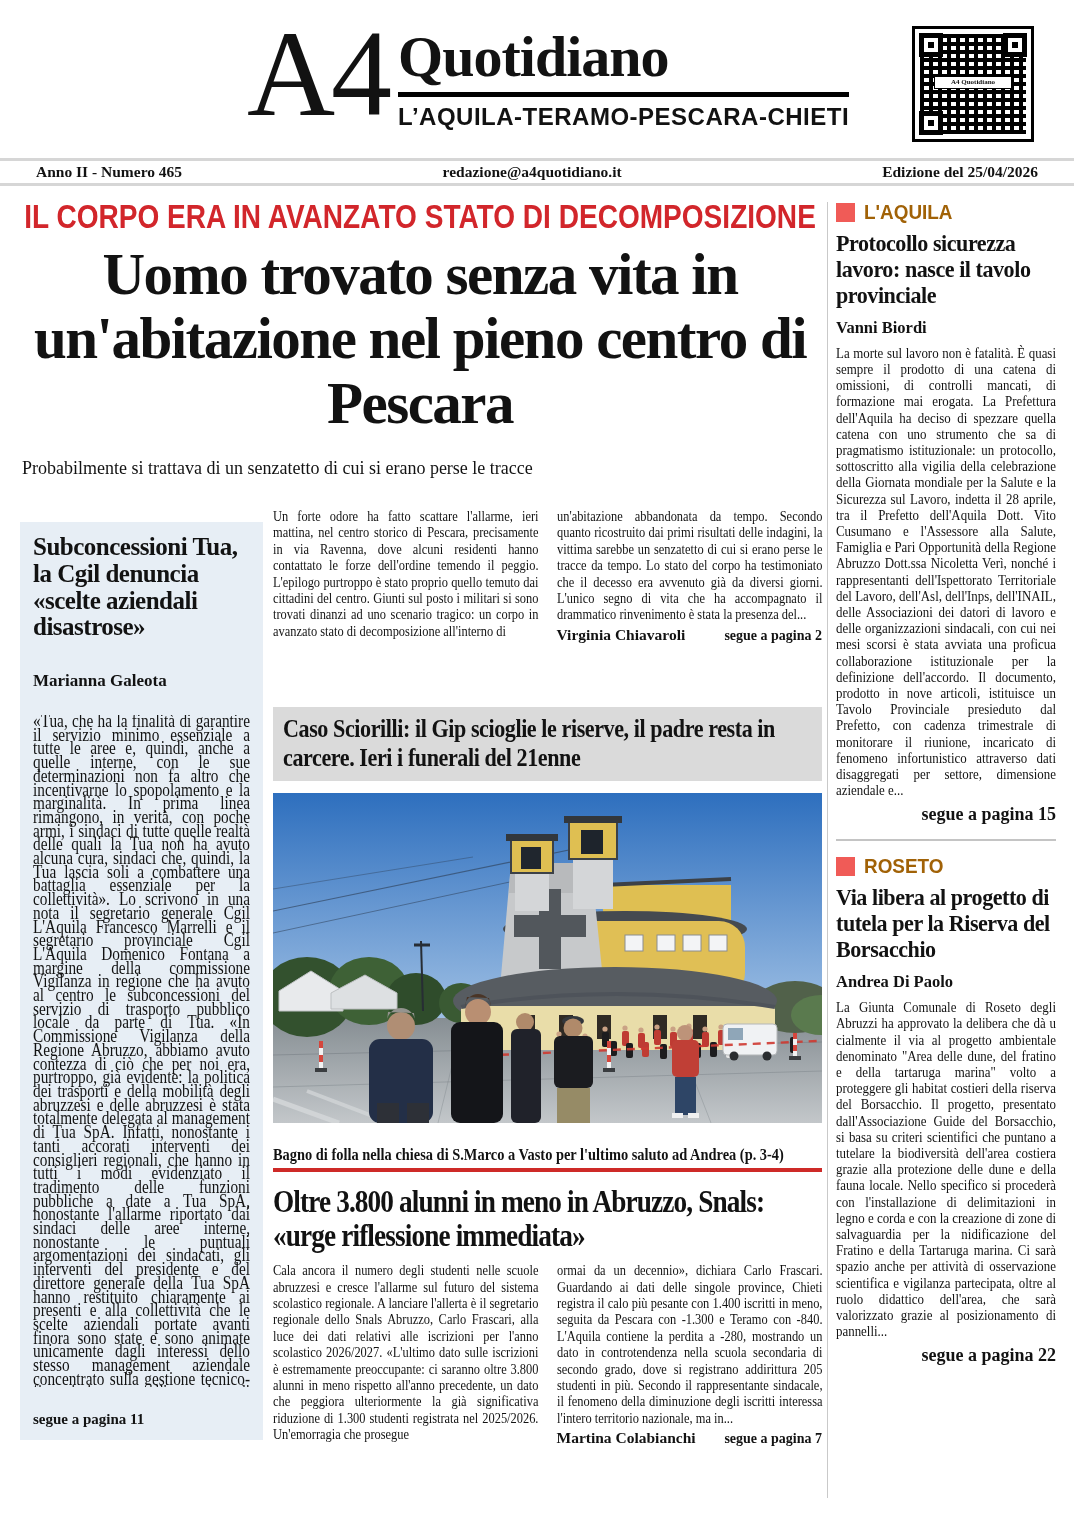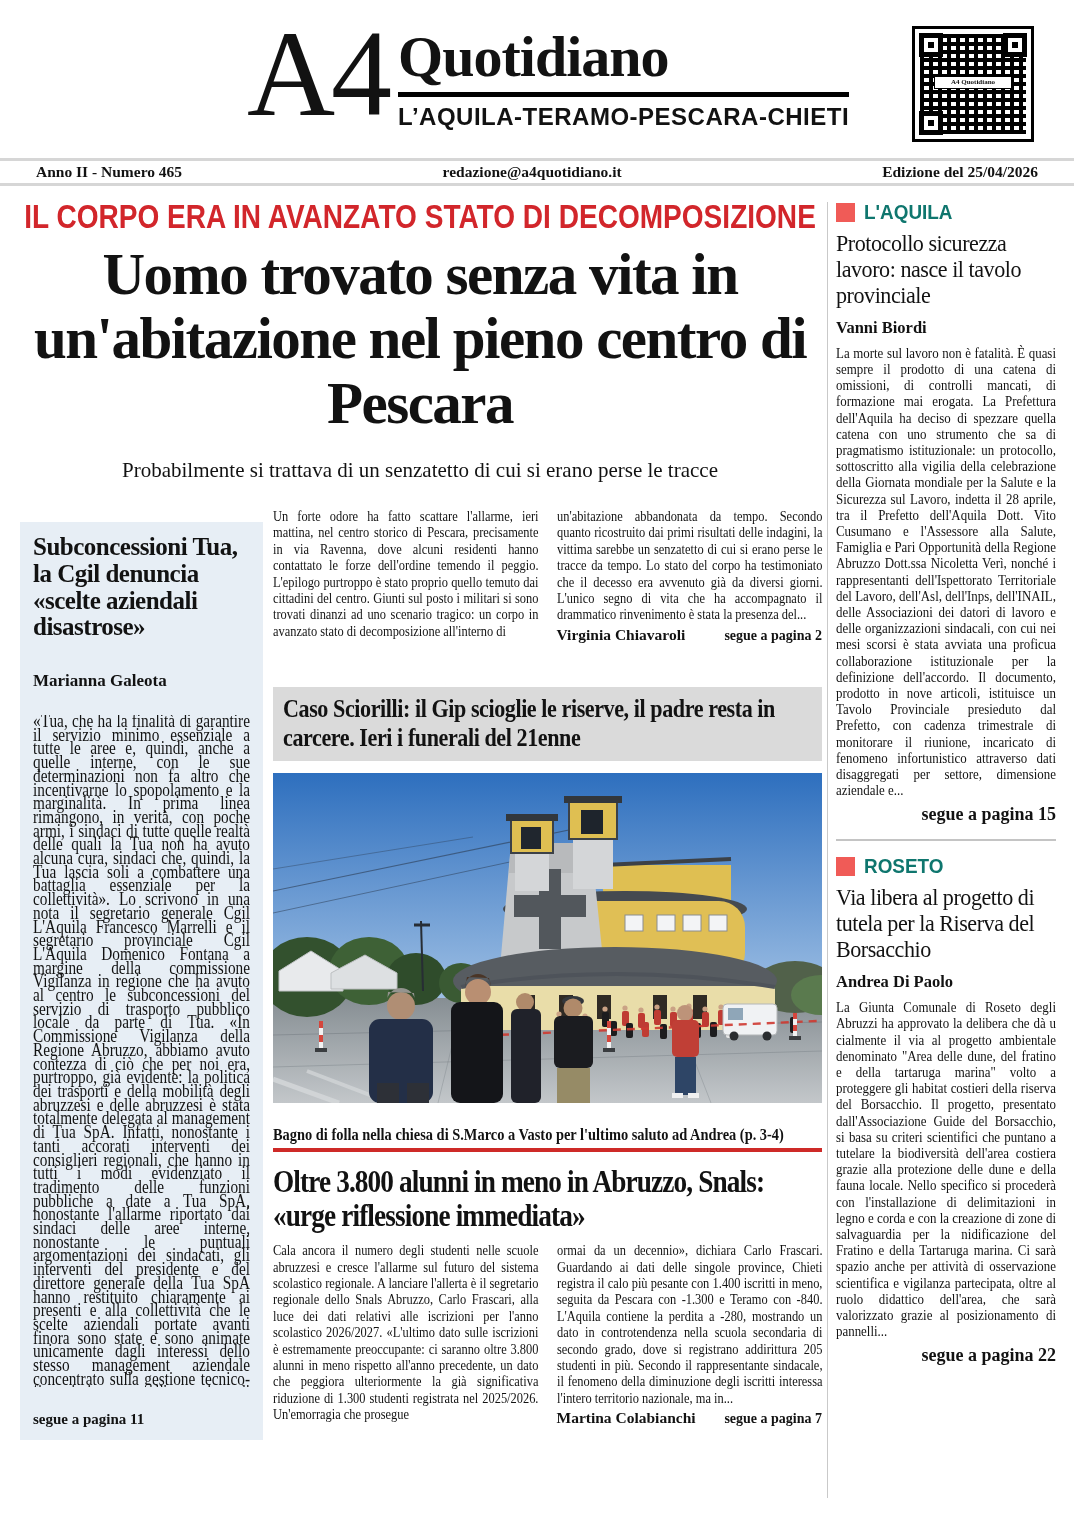--- a/index.html
+++ b/index.html
@@ -41,59 +41,59 @@
            border-top:3px solid #d6d6d6;border-bottom:3px solid #d6d6d6;box-sizing:border-box;
            display:flex;align-items:center;justify-content:space-between;padding:0 36px;
            font-weight:700;font-size:15.5px;}
 
   
   .kicker{position:absolute;top:200px;left:22px;width:796px;color:#d2262b;
           font-family:"Liberation Sans",sans-serif;font-weight:700;font-size:33px;line-height:1.05;}
   .kicker .in{text-align:center;}
   .headline{position:absolute;top:242px;left:22px;width:796px;text-align:center;
             font-size:59px;line-height:1.09;font-weight:700;letter-spacing:-1.5px;}
-  .deck{position:absolute;top:458px;left:22px;width:796px;text-align:center;
-        font-size:21px;font-weight:400;}
+  .deck{position:absolute;top:458px;left:22px;width:796px;text-align:left;
+        font-size:18px;font-weight:400;}
 
   
   .vdivider{position:absolute;left:827px;top:202px;width:1px;height:1296px;background:#c9c9c9;}
 
   .blue-panel{position:absolute;left:20px;top:522px;width:243px;height:918px;background:#e7eef5;
               box-sizing:border-box;padding:12px 13px;display:flex;flex-direction:column;overflow:hidden;gap:20px;}
   .panel-title{font-size:25px;line-height:1.07;font-weight:700;letter-spacing:-.5px;}
   .panel-author{font-size:17px;font-weight:700;margin-top:10px;}
   .panel-body{margin-top:4px;font-size:18px;line-height:13.7px;text-align:justify;flex:1;overflow:hidden;}
   .panel-segue{margin-top:4px;font-weight:700;font-size:15px;}
 
   .midzone{position:absolute;left:273px;top:509px;width:549px;}
   .cols{display:flex;gap:18px;}
   .col{flex:1;min-width:0;}
   .bodytext{font-size:13.8px;line-height:16.4px;text-align:justify;}
   .byline{display:flex;justify-content:space-between;align-items:baseline;margin-top:3px;}
   .byline .a{font-weight:700;font-size:15.5px;}
   .byline .s{font-weight:700;font-size:14px;}
   .lead-cols{min-height:178px;}
 
-  .graybox{margin-top:0;background:#dadada;padding:8px 10px 9px 10px;}
+  .graybox{margin-top:20px;background:#dadada;padding:8px 10px 9px 10px;}
   .graybox .in{font-size:26px;line-height:1.1;font-weight:700;letter-spacing:-.5px;}
 
   .photo{margin-top:12px;width:549px;height:330px;overflow:hidden;}
   .photo svg{display:block;}
   .caption{margin-top:23px;font-size:16px;font-weight:700;}
   .redrule{margin-top:4px;height:4px;background:#ce2a28;}
 
   .snals-head{margin-top:13px;font-size:31px;line-height:1.08;font-weight:700;letter-spacing:-1px;}
   .snals-cols{margin-top:11px;}
 
   
   .sidebar{position:absolute;left:836px;top:200px;width:220px;}
   .tagrow{display:flex;align-items:center;gap:9px;}
   .tagsq{width:19px;height:19px;background:#f05b57;}
-  .taglabel{color:#0f766e;font-family:"Liberation Sans",sans-serif;font-weight:700;font-size:21px;}
-  .sb-title{margin-top:7px;font-size:24px;line-height:1.08;font-weight:400;letter-spacing:-.5px;}
+  .taglabel{color:#a16207;font-family:"Liberation Sans",sans-serif;font-weight:700;font-size:21px;}
+  .sb-title{margin-top:7px;font-size:24px;line-height:1.08;font-weight:700;letter-spacing:-.5px;}
   .sb-author{margin-top:9px;font-size:16.5px;font-weight:700;}
   .sb-body{margin-top:8px;font-size:13.6px;line-height:16.2px;text-align:justify;}
   .sb-segue{margin-top:5px;text-align:right;font-weight:700;font-size:18px;}
   .sb-div{border-top:2px solid #c4c4c4;margin:14px 0 13px 0;}
 </style>
 </head>
 <body>
 
 <div class="page">
 

